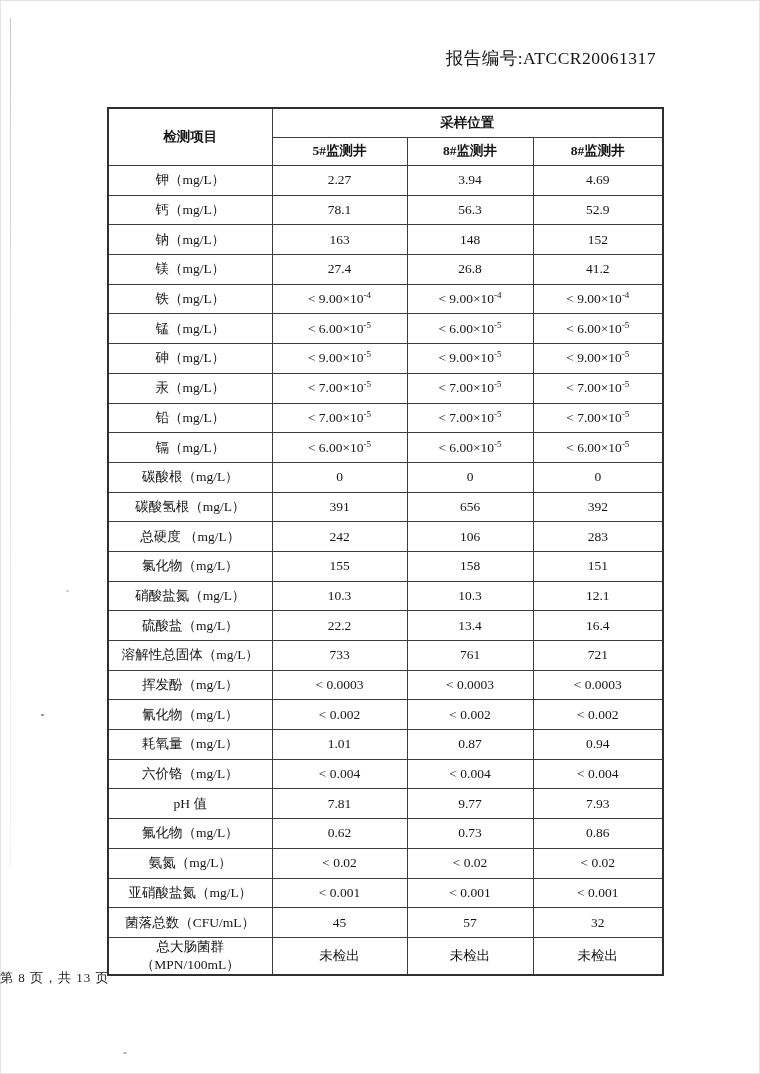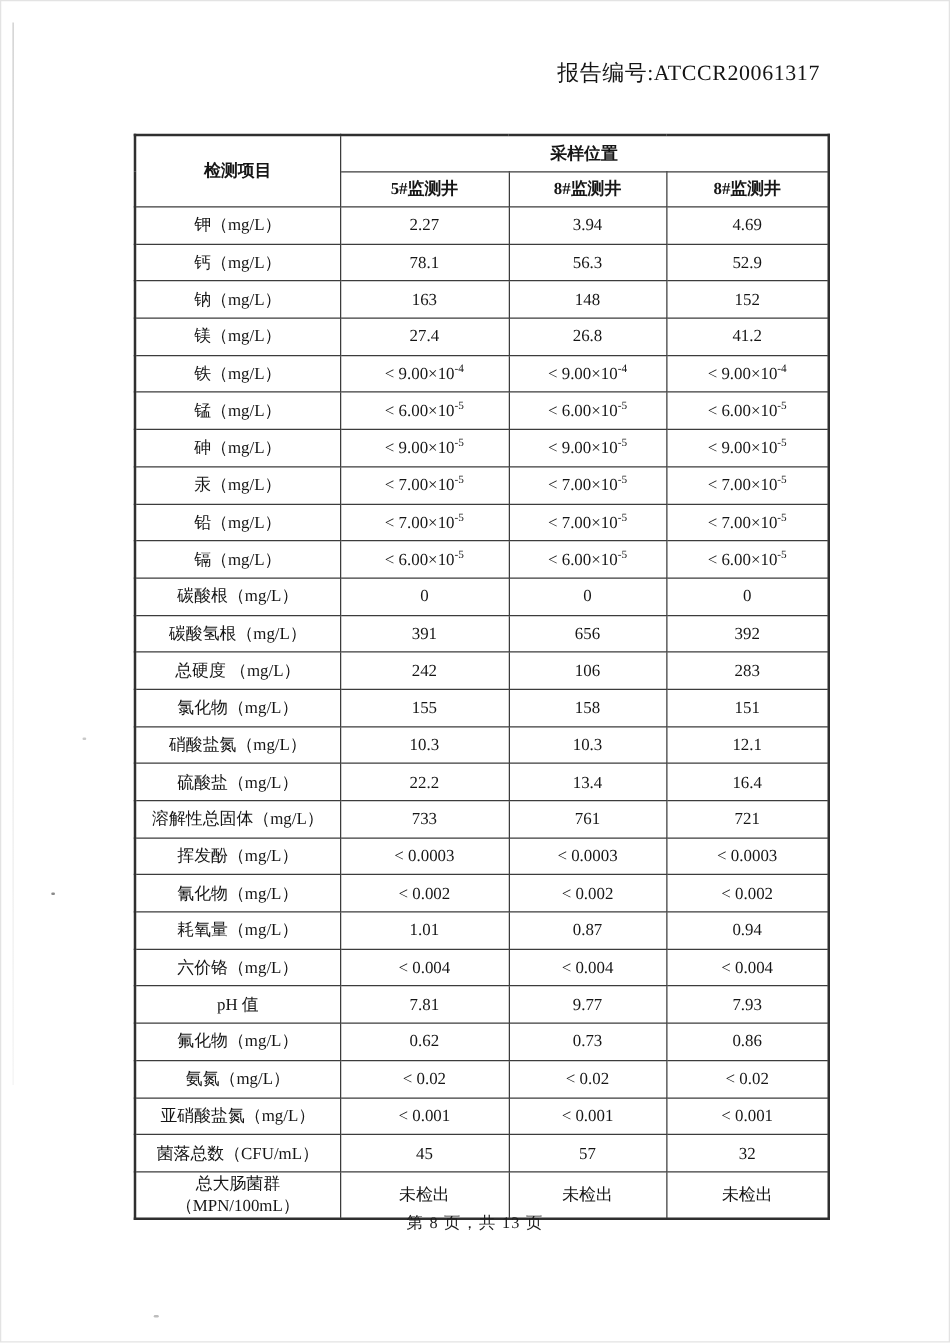--- a/index.html
+++ b/index.html
@@ -34,21 +34,21 @@
   table.results col.c4{width:130px;}
   table.results th,table.results td{
     border:1px solid #3c3c3c;text-align:center;vertical-align:middle;
     padding:0 2px;font-weight:normal;
   }
   table.results{border:2px solid #2f2f2f;}
   table.results thead th{height:27.5px;font-size:13.5px;font-weight:bold;}
   table.results tbody td{height:28.7px;}
   table.results sup{font-size:9px;line-height:0;}
   .footer{
-    position:absolute;left:0;right:0;top:969px;text-align:center;
+    position:absolute;left:0;right:0;top:969px;
     font-size:13px;color:#1c1c1c;letter-spacing:1px;
   }
 </style>
 </head>
 <body>
 
 <div class="page-edge"></div>
 <div class="scan-line"></div>
 <div class="speck s1"></div>
 <div class="speck s2"></div>

